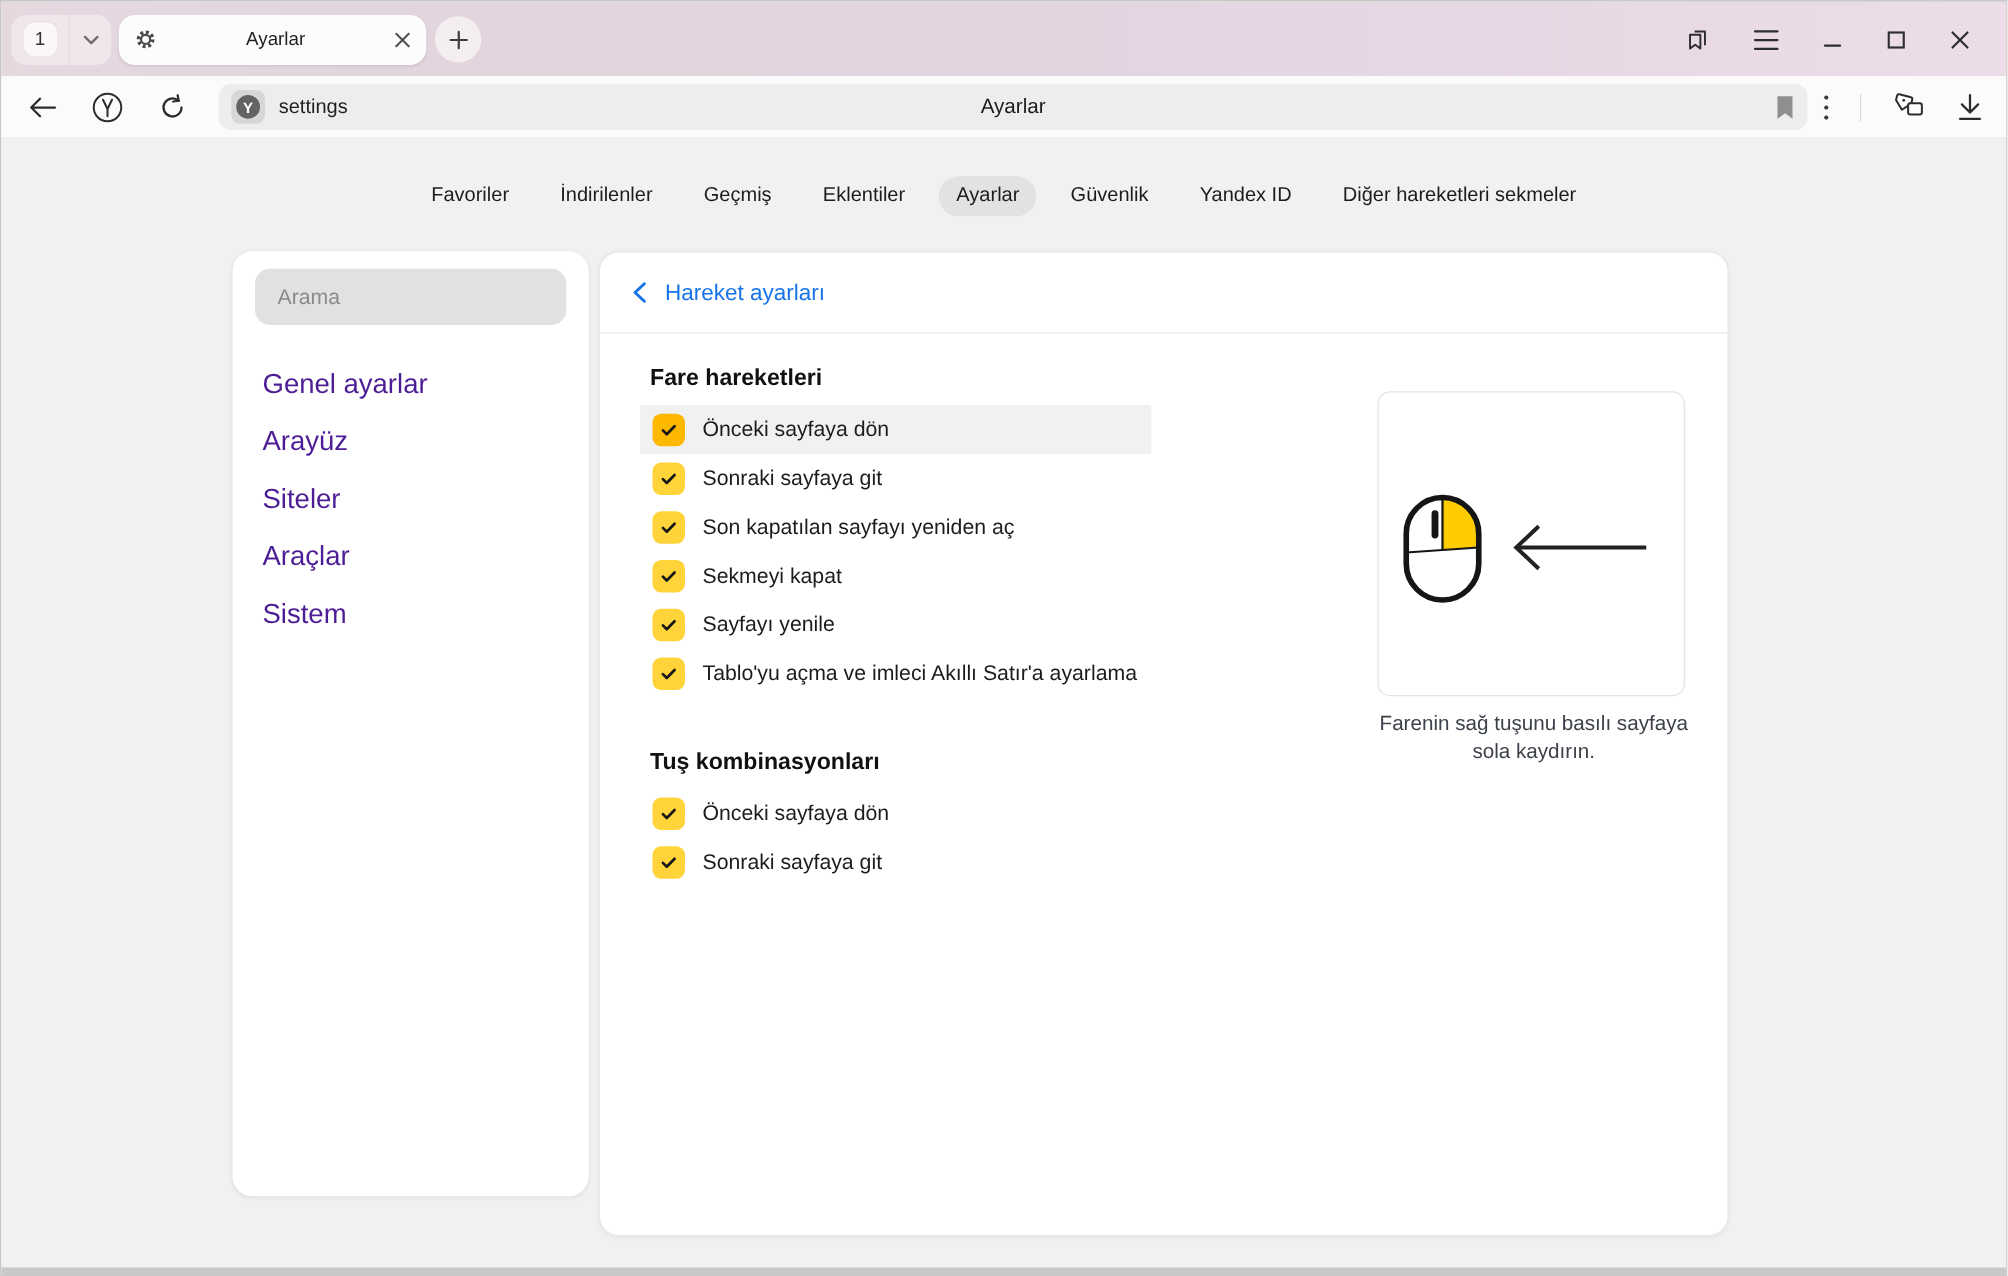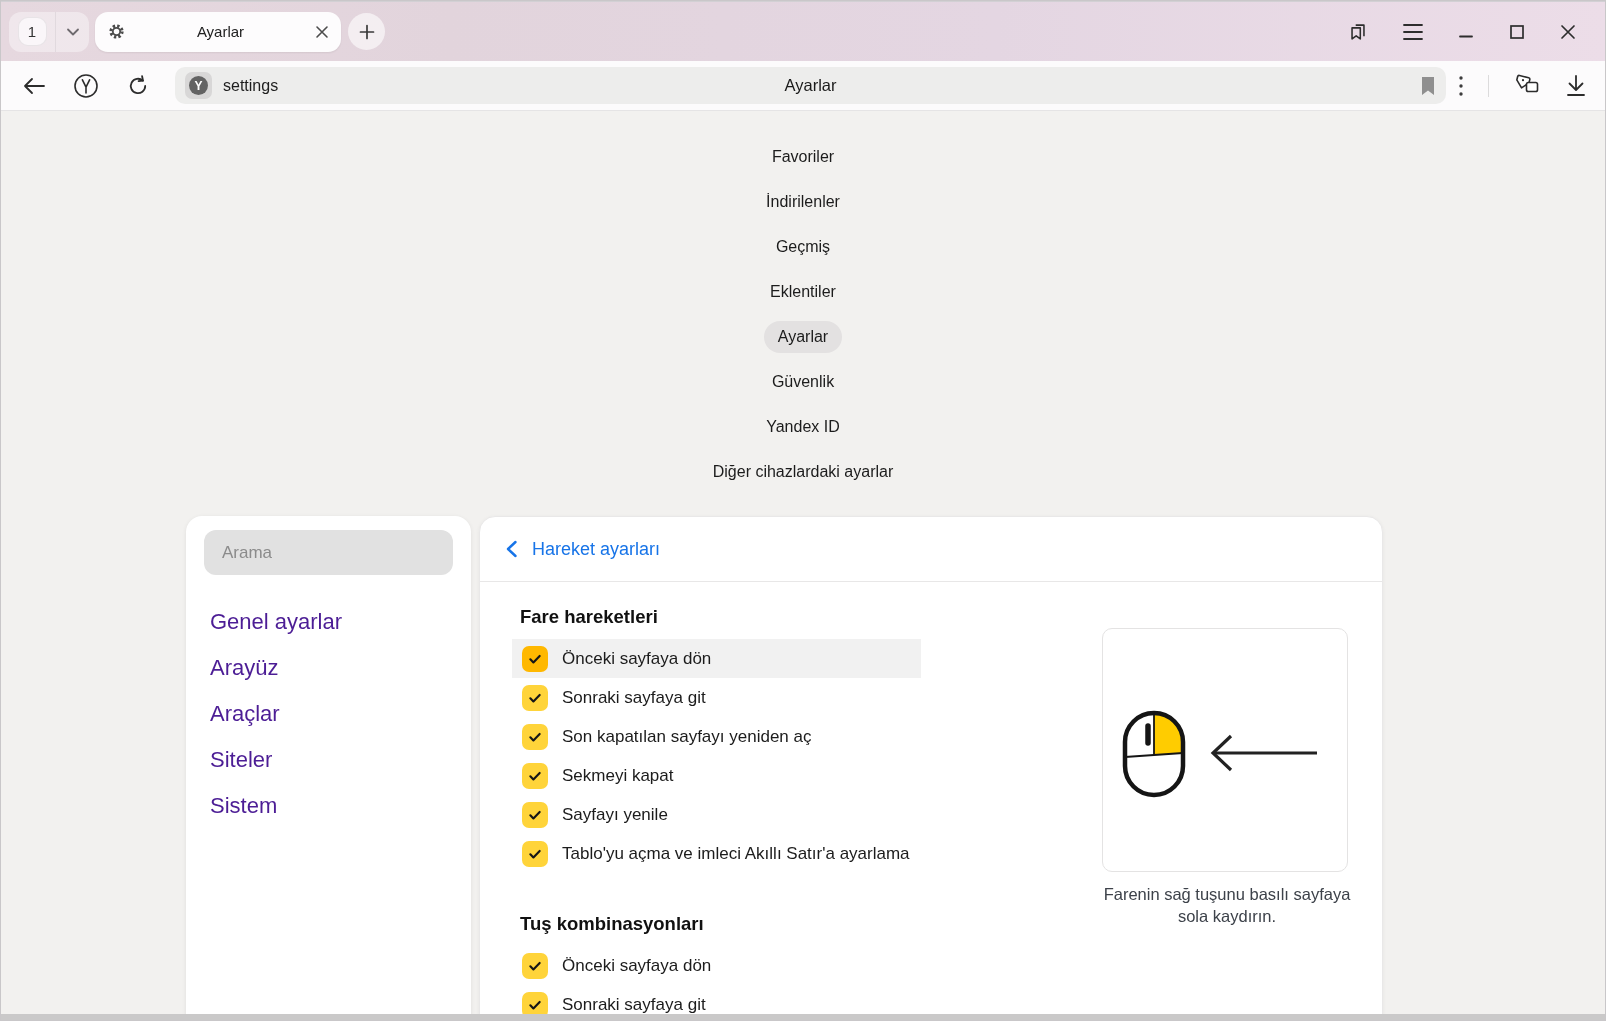--- a/index.html
+++ b/index.html
@@ -33,25 +33,25 @@
   .favicon { width:27px; height:27px; border-radius:7px; background:#d8d7d7; display:flex; align-items:center; justify-content:center; }
   .favicon-circle { width:19px; height:19px; border-radius:50%; background:#636363; color:#fff; font-size:12px; font-weight:bold;
     display:flex; align-items:center; justify-content:center; }
   .url-text { margin-left:11px; font-size:16px; color:#1e1e1e; z-index:2; }
   .url-center { position:absolute; left:0; right:0; text-align:center; font-size:16.5px; color:#1b1b1b; }
   .url-flag { margin-left:auto; z-index:2; display:flex; }
   .toolbar-right { display:flex; align-items:center; gap:24px; }
   .v-divider { width:1px; height:22px; background:#dcdbdc; }
   
   .page { height:calc(100% - 110px); padding-top:30px; background:#f2f1ef; }
-  .nav { display:flex; justify-content:center; align-items:center; gap:13px;flex-direction:column; }
+  .nav { display:flex; justify-content:center; align-items:center; gap:13px; }
   .nav-item { padding:7px 14px; font-size:16px; color:#1c1c1c; border-radius:17px; white-space:nowrap; }
   .nav-item.active { background:#e3e1e1; }
   .content-row { display:flex; align-items:flex-start; margin:28px 0 0 185px; }
-  .sidebar-card { width:285px; height:652px; background:#fff; border-radius:16px; box-shadow:0 1px 4px rgba(0,0,0,0.08); padding:14px 18px; }
+  .sidebar-card { width:285px; height:756px; background:#fff; border-radius:16px; box-shadow:0 1px 4px rgba(0,0,0,0.08); padding:14px 18px; }
   .search-input { width:100%; height:45px; border:none; outline:none; background:#e1e1e1; border-radius:12px;
     padding:0 18px; font-size:17px; color:#222; font-family:inherit; }
   .search-input::placeholder { color:#8b8b8b; }
   .side-list { margin-top:24px; }
   .side-item { padding:10px 6px; font-size:22px; color:#4c1d95; }
   .main-card { width:904px; height:788px; background:#fff; border-radius:16px; border:1px solid #e9e8e8;
     box-shadow:0 1px 4px rgba(0,0,0,0.05); margin-left:8px; }
   .main-header { height:65px; display:flex; align-items:center; padding-left:25px; border-bottom:1px solid #e8e7e7; }
   .back-title { font-size:18px; color:#1774e8; margin-left:14px; }
   .main-body { display:flex; padding:16px 24px 0 40px; }
@@ -194,32 +194,32 @@
   <div class="page">
 
     <div class="nav">
       <div class="nav-item">Favoriler</div>
       <div class="nav-item">İndirilenler</div>
       <div class="nav-item">Geçmiş</div>
       <div class="nav-item">Eklentiler</div>
       <div class="nav-item active">Ayarlar</div>
       <div class="nav-item">Güvenlik</div>
       <div class="nav-item">Yandex ID</div>
-      <div class="nav-item">Diğer cihazlardaki ayarlar</div>
+      <div class="nav-item">Diğer hareketleri sekmeler</div>
     </div>
 
     <div class="content-row">
 
       <div class="sidebar-card">
         <input class="search-input" type="text" placeholder="Arama" style="">
         <div class="side-list">
           <div class="side-item">Genel ayarlar</div>
           <div class="side-item">Arayüz</div>
+          <div class="side-item">Siteler</div>
           <div class="side-item">Araçlar</div>
-          <div class="side-item">Siteler</div>
           <div class="side-item">Sistem</div>
         </div>
       </div>
 
       <div class="main-card">
         <div class="main-header">
           <svg width="13" height="18" viewBox="0 0 13 18">
             <path d="M10.5 2L3 9l7.5 7" fill="none" stroke="#1774e8" stroke-width="2.4" stroke-linecap="round" stroke-linejoin="round"></path>
           </svg>
           <span class="back-title">Hareket ayarları</span>

